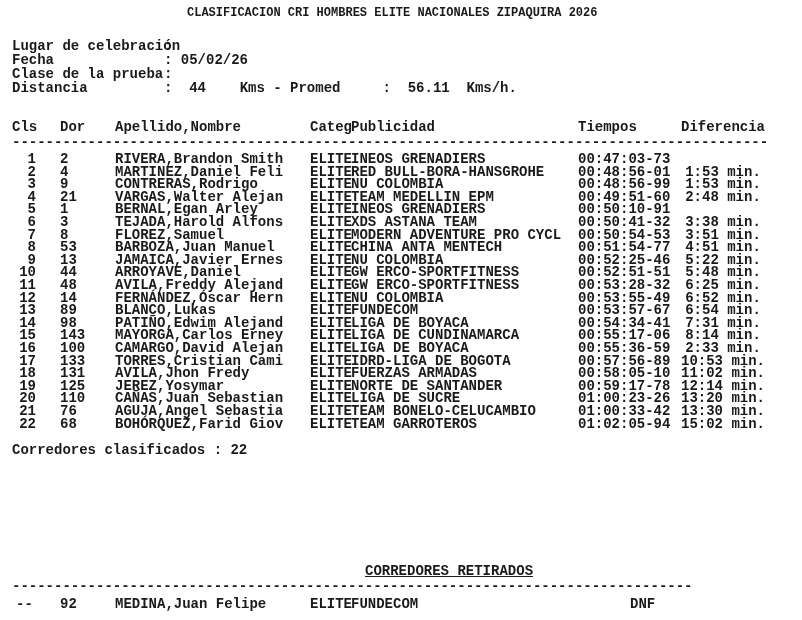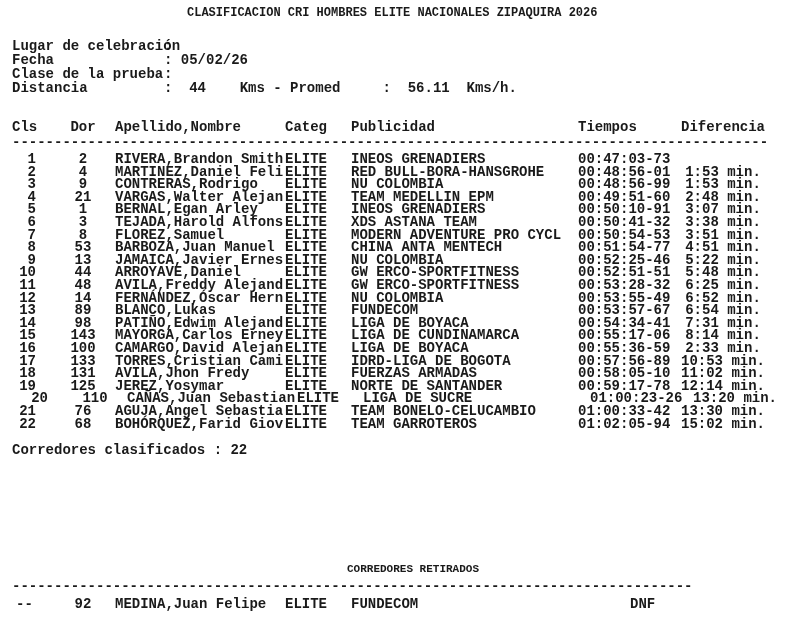--- a/index.html
+++ b/index.html
@@ -8,23 +8,23 @@
     font-family: "Liberation Mono", "DejaVu Sans Mono", monospace;
     font-size: 14px; color: #1a1a1a; font-weight: bold;
   }
   .ln { position: absolute; white-space: pre; line-height: 13px; }
   .title { top: 7px; left: 187px; font-size: 12px; }
   .meta { left: 12px; }
   .lbl { display: inline-block; width: 152px; }
   .c { position: absolute; white-space: pre; }
   .c-cls { left: 12px; width: 30px; text-align: left; }
   .c-cls-num { left: 12px; width: 24px; text-align: right; }
-  .c-dor { left: 60px; width: 46px; text-align: center; }
+  .c-dor { left: 60px; width: 46px; text-align: left; }
   .c-name { left: 115px; }
-  .c-cat { left: 285px; }
+  .c-cat { left: 310px; }
   .c-pub { left: 351px; }
   .c-time { left: 578px; }
   .c-dif { left: 660px; width: 126px; text-align: center; }
   .row { position: absolute; left: 0; width: 648px; height: 13px; }
   .dash { position: absolute; left: 12px; white-space: pre; overflow: hidden; font-size: 14px; line-height: 13px; }
   .center { position: absolute; white-space: pre; }
 </style>
 </head>
 <body>
 
@@ -83,21 +83,20 @@
       <span class="c c-time">00:49:51-60</span>
       <span class="c c-dif">2:48 min.</span>
     </div>
     <div class="row" style="top: 201.4px;">
       <span class="c c-cls-num">5</span>
       <span class="c c-dor">1</span>
       <span class="c c-name">BERNAL,Egan Arley</span>
       <span class="c c-cat">ELITE</span>
       <span class="c c-pub">INEOS GRENADIERS</span>
       <span class="c c-time">00:50:10-91</span>
-      <span class="c c-dif">3:07 min.</span>
     </div>
     <div class="row" style="top: 214px;">
       <span class="c c-cls-num">6</span>
       <span class="c c-dor">3</span>
       <span class="c c-name">TEJADA,Harold Alfons</span>
       <span class="c c-cat">ELITE</span>
       <span class="c c-pub">XDS ASTANA TEAM</span>
       <span class="c c-time">00:50:41-32</span>
       <span class="c c-dif">3:38 min.</span>
     </div>
@@ -211,21 +210,21 @@
     </div>
     <div class="row" style="top: 377.8px;">
       <span class="c c-cls-num">19</span>
       <span class="c c-dor">125</span>
       <span class="c c-name">JEREZ,Yosymar</span>
       <span class="c c-cat">ELITE</span>
       <span class="c c-pub">NORTE DE SANTANDER</span>
       <span class="c c-time">00:59:17-78</span>
       <span class="c c-dif">12:14 min.</span>
     </div>
-    <div class="row" style="top: 390.4px; margin-left: 12px;">
+    <div class="row" style="top: 390.4px;">
       <span class="c c-cls-num">20</span>
       <span class="c c-dor">110</span>
       <span class="c c-name">CAÑAS,Juan Sebastian</span>
       <span class="c c-cat">ELITE</span>
       <span class="c c-pub">LIGA DE SUCRE</span>
       <span class="c c-time">01:00:23-26</span>
       <span class="c c-dif">13:20 min.</span>
     </div>
     <div class="row" style="top: 403px;">
       <span class="c c-cls-num">21</span>
@@ -242,21 +241,21 @@
       <span class="c c-name">BOHÓRQUEZ,Farid Giov</span>
       <span class="c c-cat">ELITE</span>
       <span class="c c-pub">TEAM GARROTEROS</span>
       <span class="c c-time">01:02:05-94</span>
       <span class="c c-dif">15:02 min.</span>
     </div>
   </div>
 
 <div class="ln" style="top:444px; left:12px;"><span>Corredores clasificados</span> : <span>22</span></div>
 
-<div class="center" style="top:563px; left:347px; font-size:11px;">CORREDORES RETIRADOS</div>
+<div class="center" style="top:563px; left:365px; font-size:14px;text-decoration:underline;">CORREDORES RETIRADOS</div>
 <div class="dash" style="top:580px; width:690px;">---------------------------------------------------------------------------------</div>
 
 <div class="row" style="top:596px;">
   <span class="c c-cls" style="left:16px;">--</span>
   <span class="c c-dor">92</span>
   <span class="c c-name">MEDINA,Juan Felipe</span>
   <span class="c c-cat">ELITE</span>
   <span class="c c-pub">FUNDECOM</span>
   <span class="c" style="left:630px;">DNF</span>
 </div>

